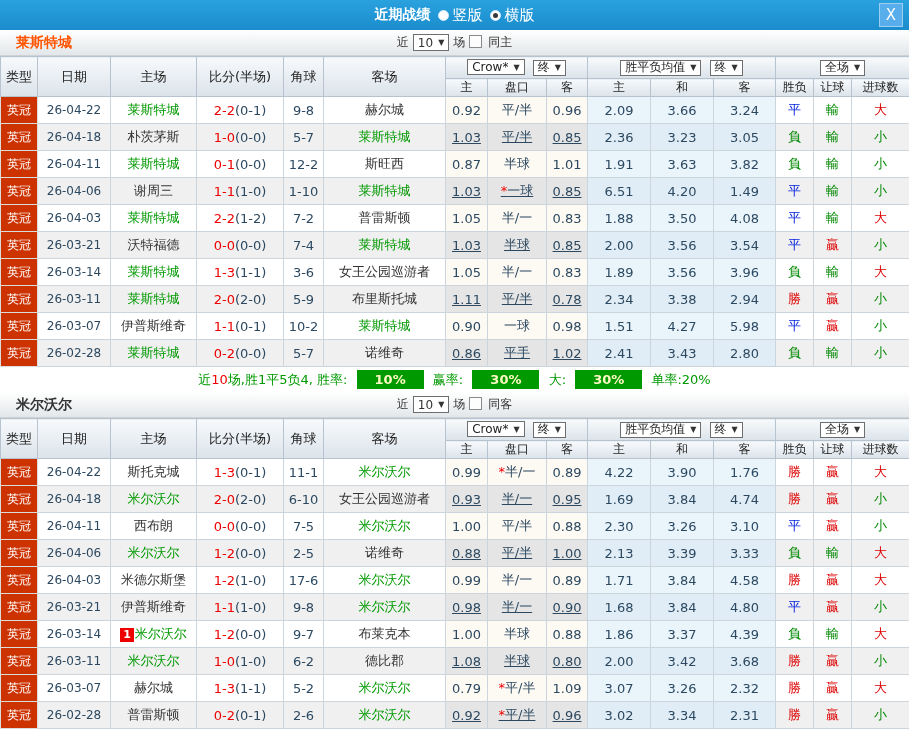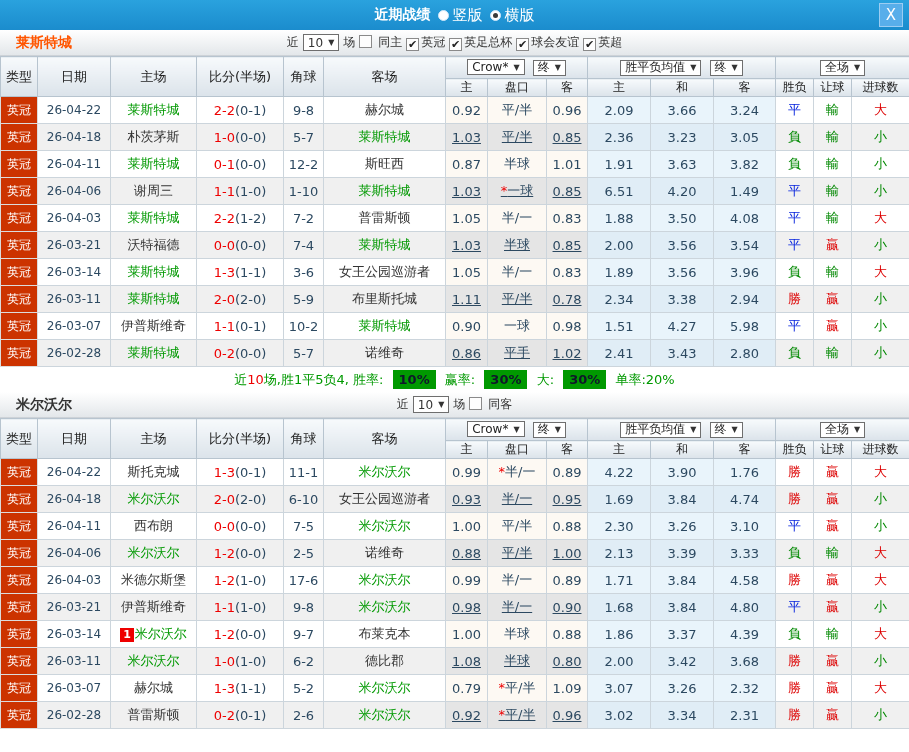--- a/index.html
+++ b/index.html
@@ -84,21 +84,21 @@
   .c-green{ color:#008800; }
   .star{ color:#ee0000; }
   .rcard{
     display:inline-block; background:#ee0000; color:#fff; font-size:11px; font-weight:bold;
     padding:0 3px; margin-right:1px; line-height:14px;
   }
   
   .summary{ height:25px; line-height:25px; text-align:center; font-size:13px; }
   .summary .g{ color:#009900; }
   .summary .r{ color:#ee0000; }
-  .pbadge{ background:#009900; color:#0f172a; font-weight:bold; padding:2px 6px; margin:5px 5px; }
+  .pbadge{ background:#009900; color:#fef9c3; font-weight:bold; padding:2px 18px; margin:5px 5px; }
 </style>
 </head>
 <body>
 
 <div class="titlebar">
   <div class="title-group">
     <span class="dlg-title">近期战绩</span>
     <span class="radio-item">
       <span class="rd"></span>
       <span>竖版</span>
@@ -118,21 +118,20 @@
   <span class="filter">
     <span>近</span>
     <span class="selbox">
         <span>10</span>
       </span>
     <span>场</span>
     <span class="chk-item">
       <span class="cb"></span>
       <span>同主</span>
     </span>
-    <span><span class="chk-item"><span class="cb">✔</span><span>英冠</span></span><span class="chk-item"><span class="cb">✔</span><span>英足总杯</span></span><span class="chk-item"><span class="cb">✔</span><span>球会友谊</span></span><span class="chk-item"><span class="cb">✔</span><span>英超</span></span></span>
   </span>
 </div>
 
 <table>
   <colgroup>
     <col style="width:37px">
       <col style="width:73px">
       <col style="width:86px">
       <col style="width:87px">
     <col style="width:40px">

